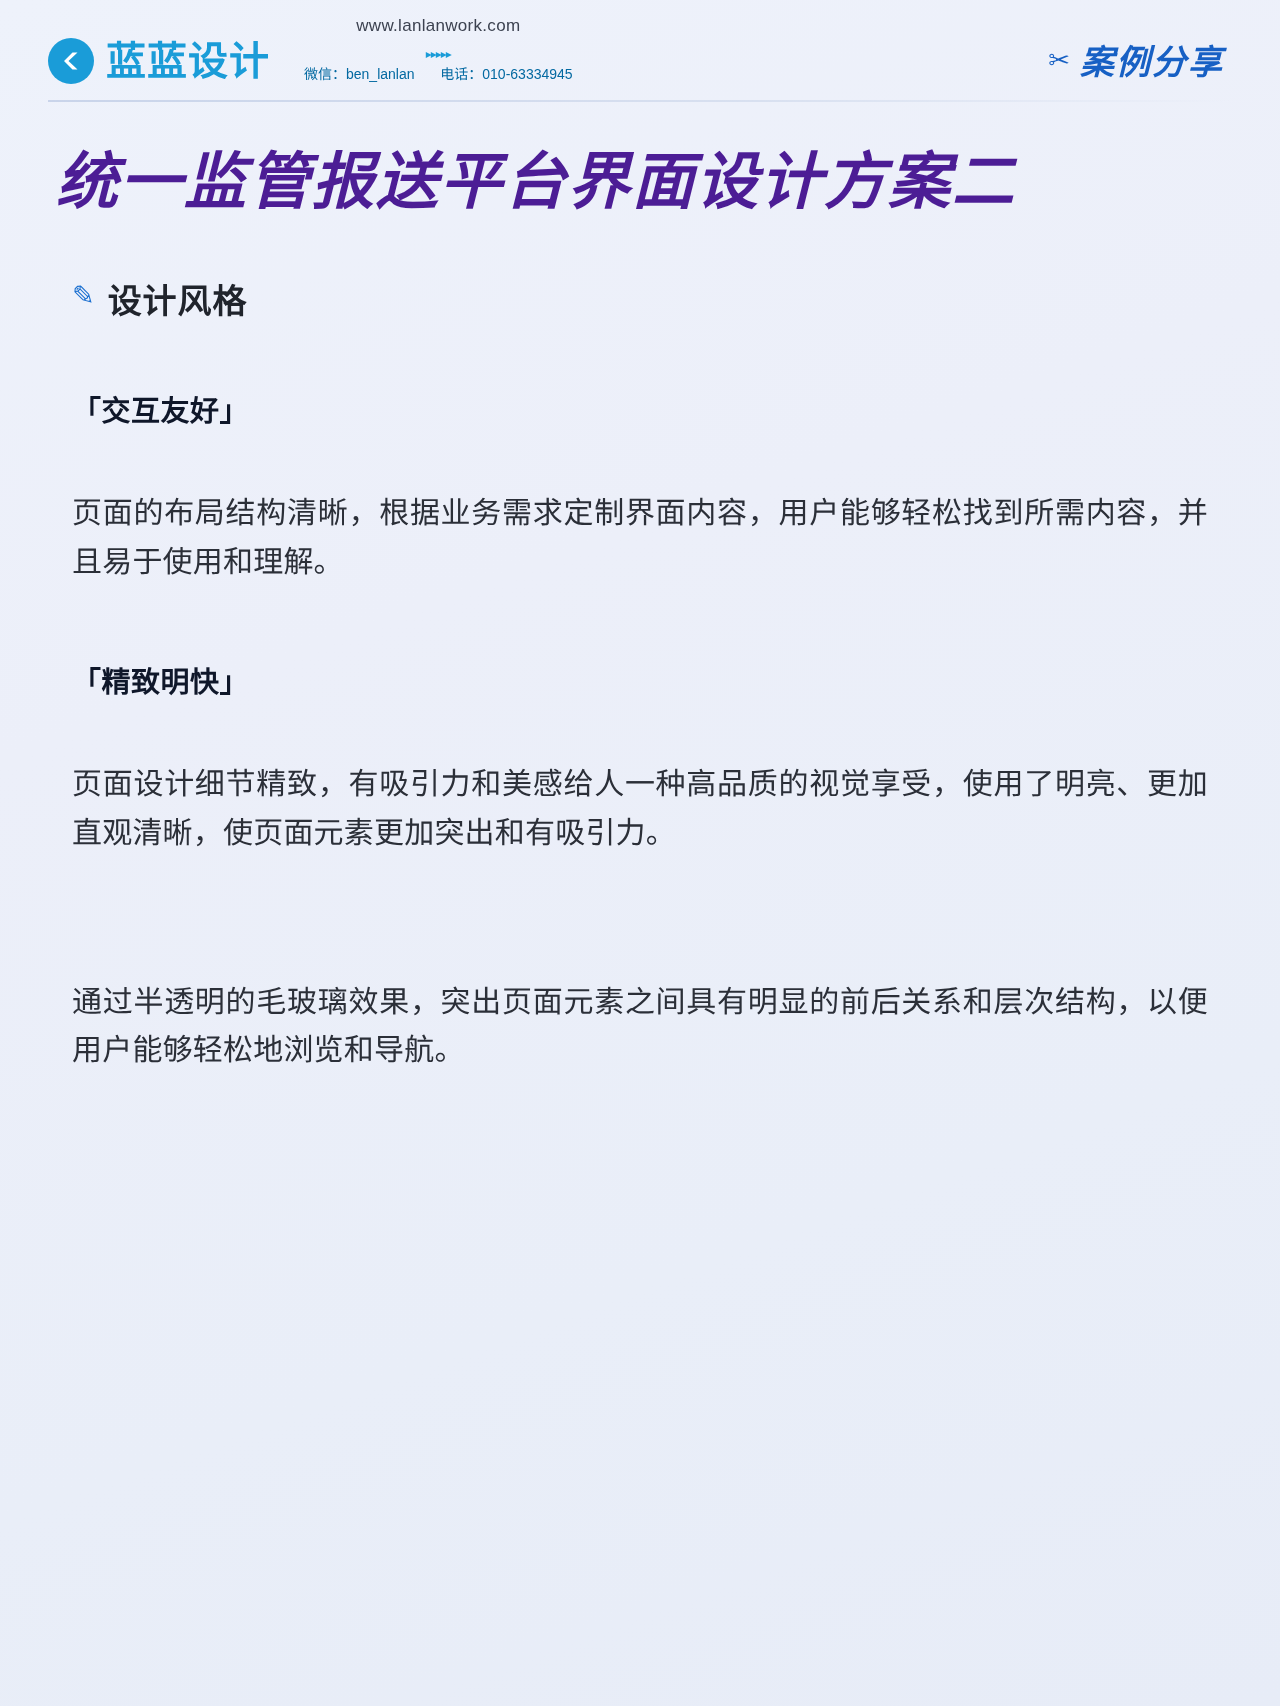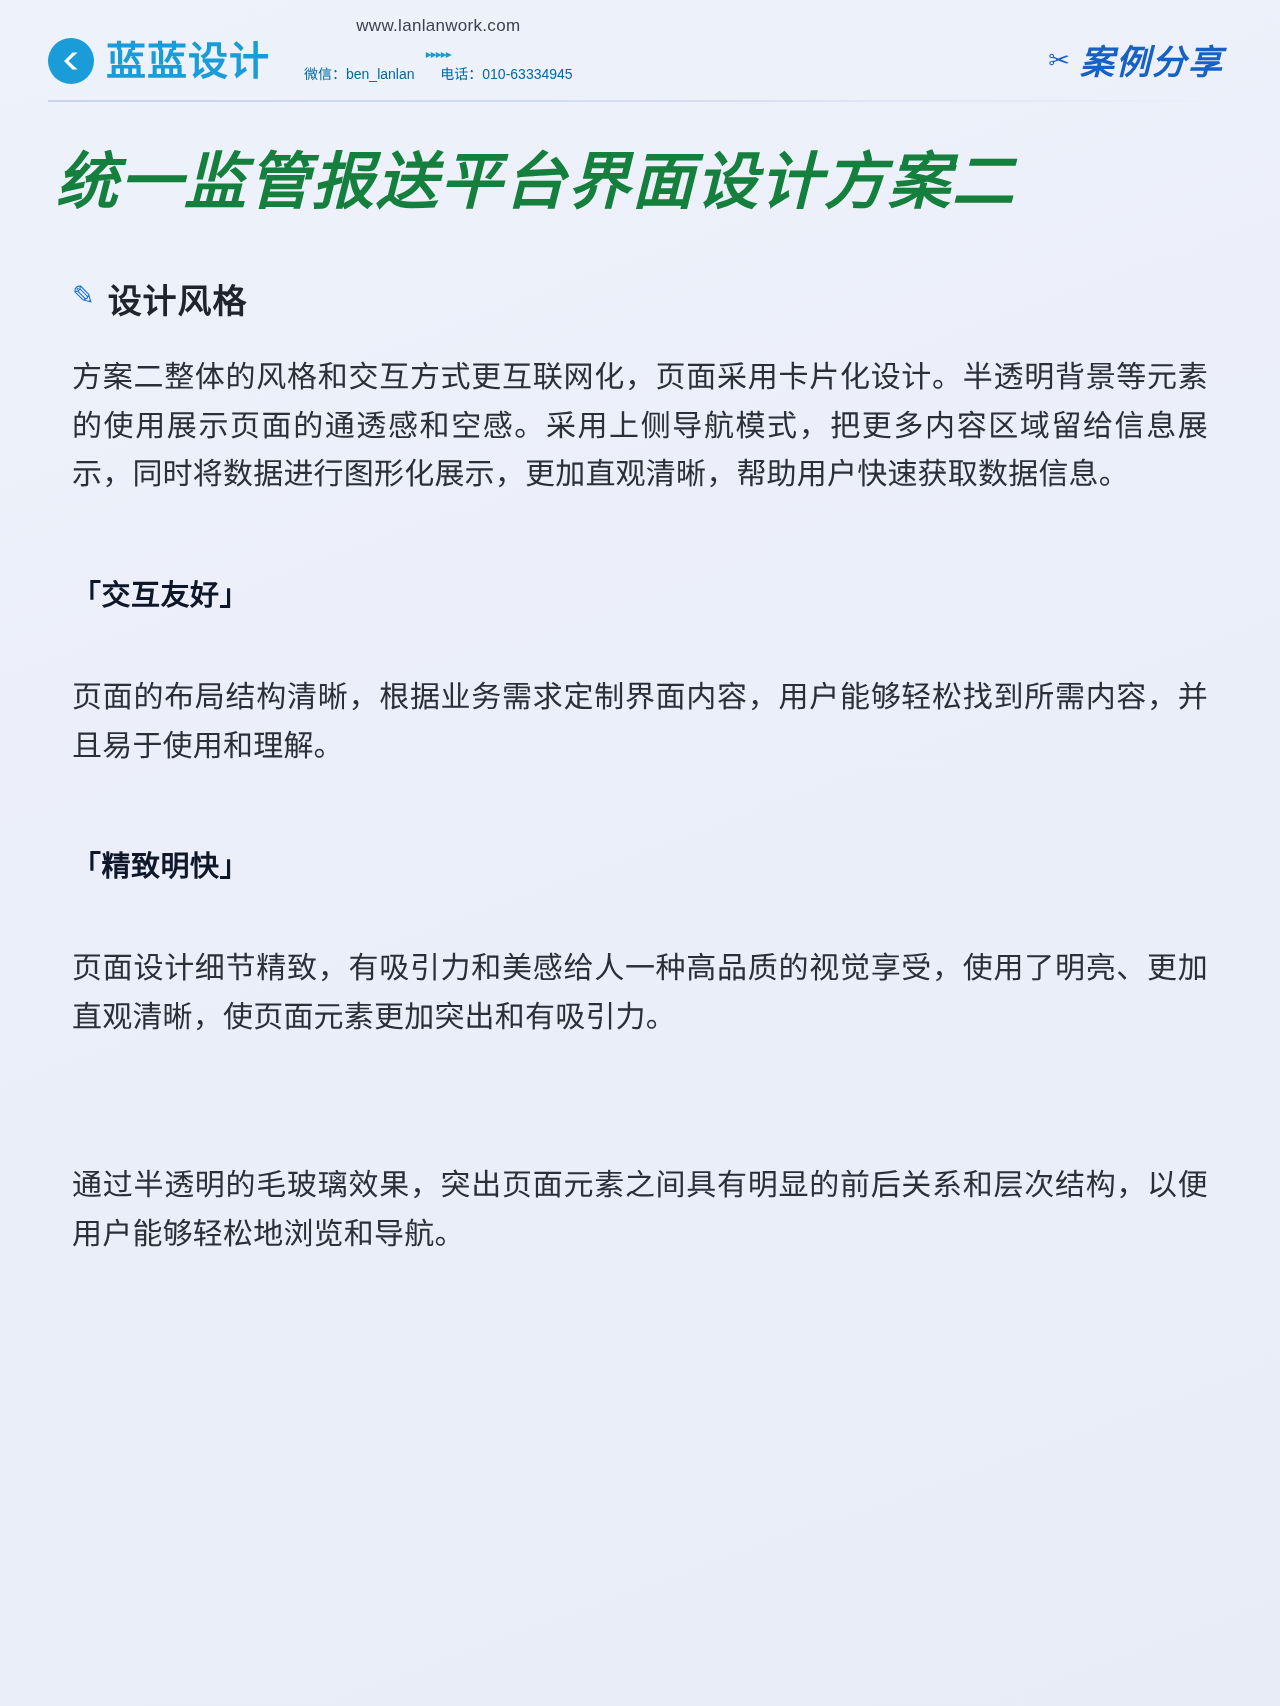--- a/index.html
+++ b/index.html
@@ -103,21 +103,21 @@
     background: linear-gradient(to right, #c9d4ea 0%, #d8e0f0 60%, rgba(216,224,240,0) 100%);
   }
 
   
   .page-title {
     margin: 46px 0 0 56px;
     font-size: 62px;
     line-height: 1.1;
     font-weight: bold;
     font-style: italic;
-    color: #15803d;
+    color: #4c1d95;
     letter-spacing: 2px;
     white-space: nowrap;
   }
 
   
   .content {
     margin: 58px 72px 0 72px;
   }
   .section-head {
     display: flex;
@@ -189,21 +189,20 @@
 
 <h1 class="page-title">统一监管报送平台界面设计方案二</h1>
 
 <div class="content">
 
   <div class="section-head">
     <span class="pen-icon">✎</span>
     <span class="section-head-text">设计风格</span>
   </div>
 
-  <p class="body-text">方案二整体的风格和交互方式更互联网化，页面采用卡片化设计。半透明背景等元素的使用展示页面的通透感和空感。采用上侧导航模式，把更多内容区域留给信息展示，同时将数据进行图形化展示，更加直观清晰，帮助用户快速获取数据信息。</p>
 
   <div class="gap-lg"></div>
 
   <div class="sub-head">「交互友好」</div>
   <div class="gap-md"></div>
   <p class="body-text">页面的布局结构清晰，根据业务需求定制界面内容，用户能够轻松找到所需内容，并且易于使用和理解。</p>
 
   <div class="gap-lg"></div>
 
   <div class="sub-head">「精致明快」</div>

